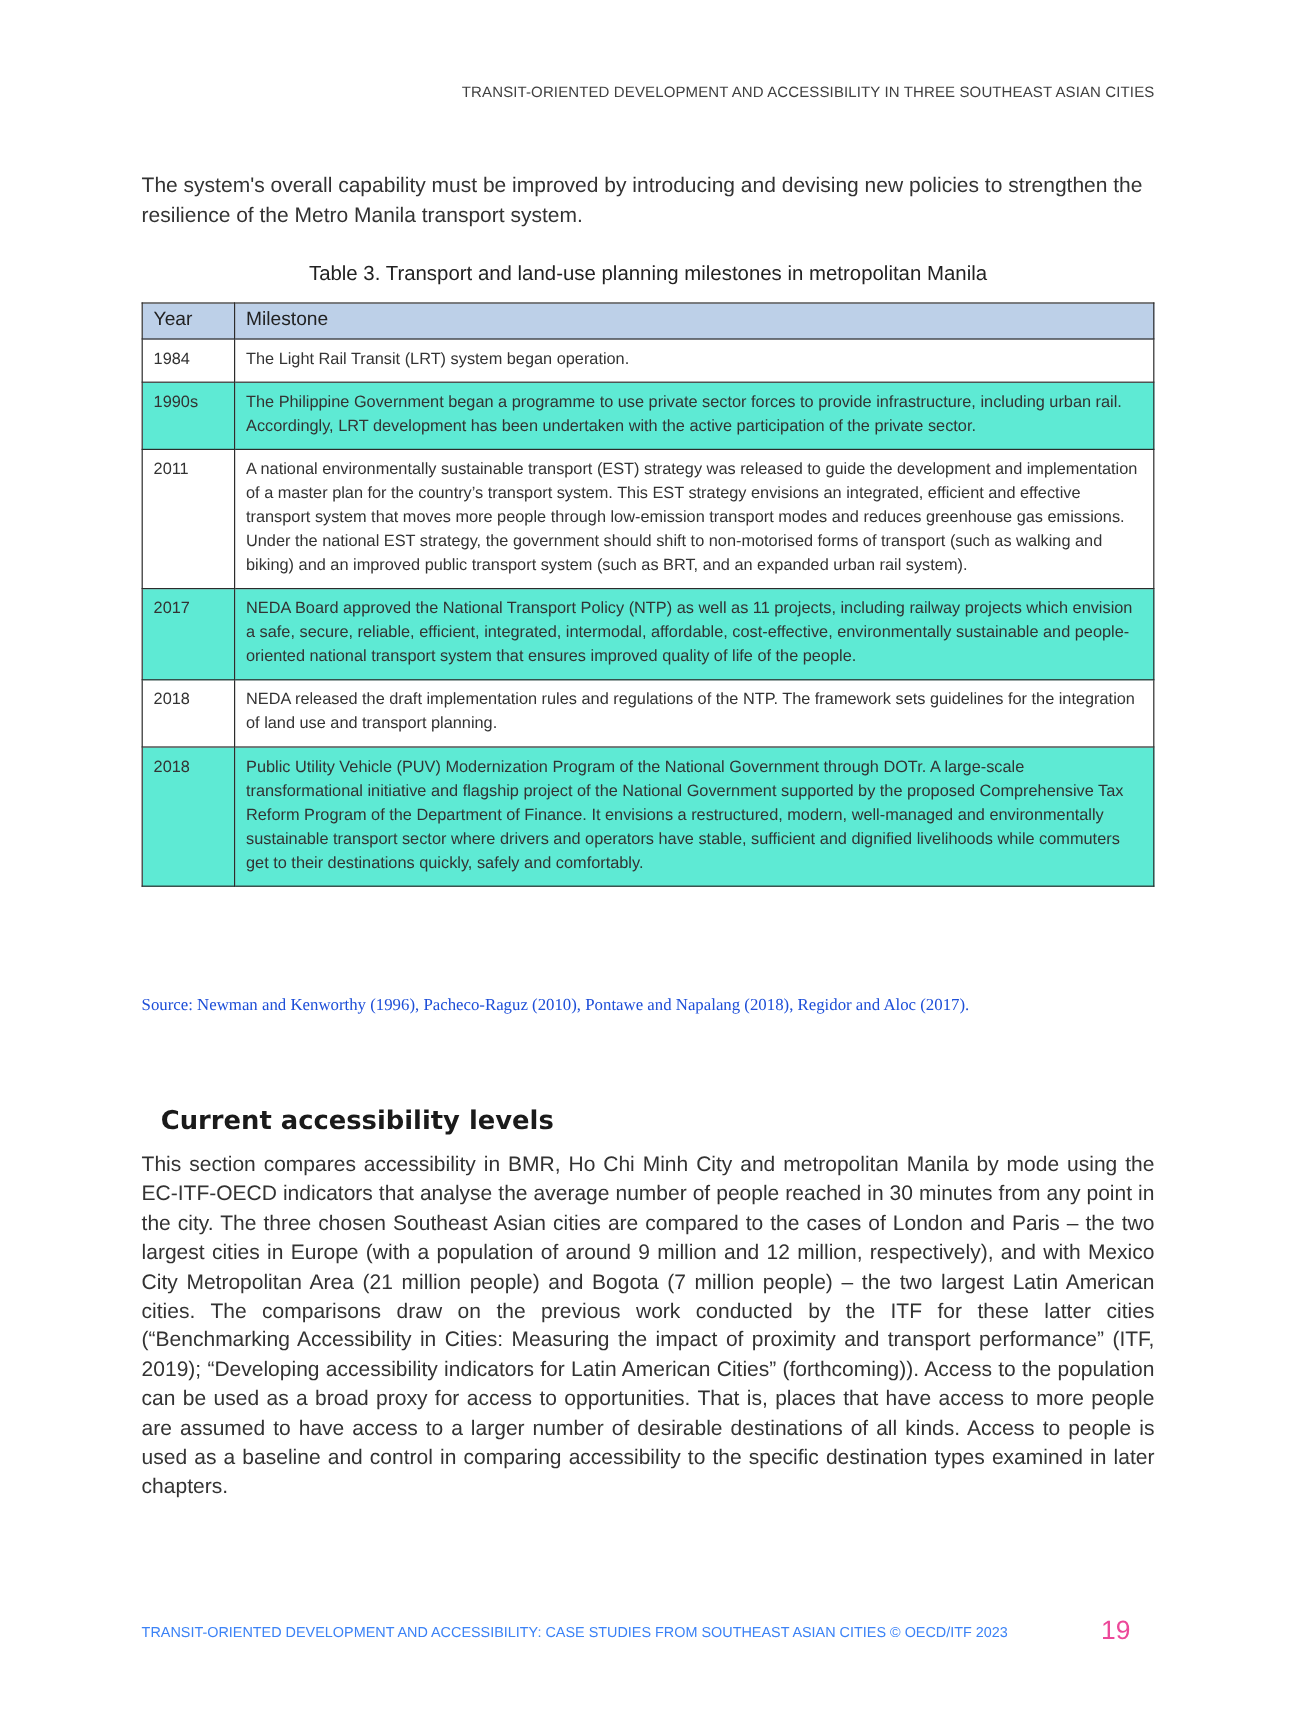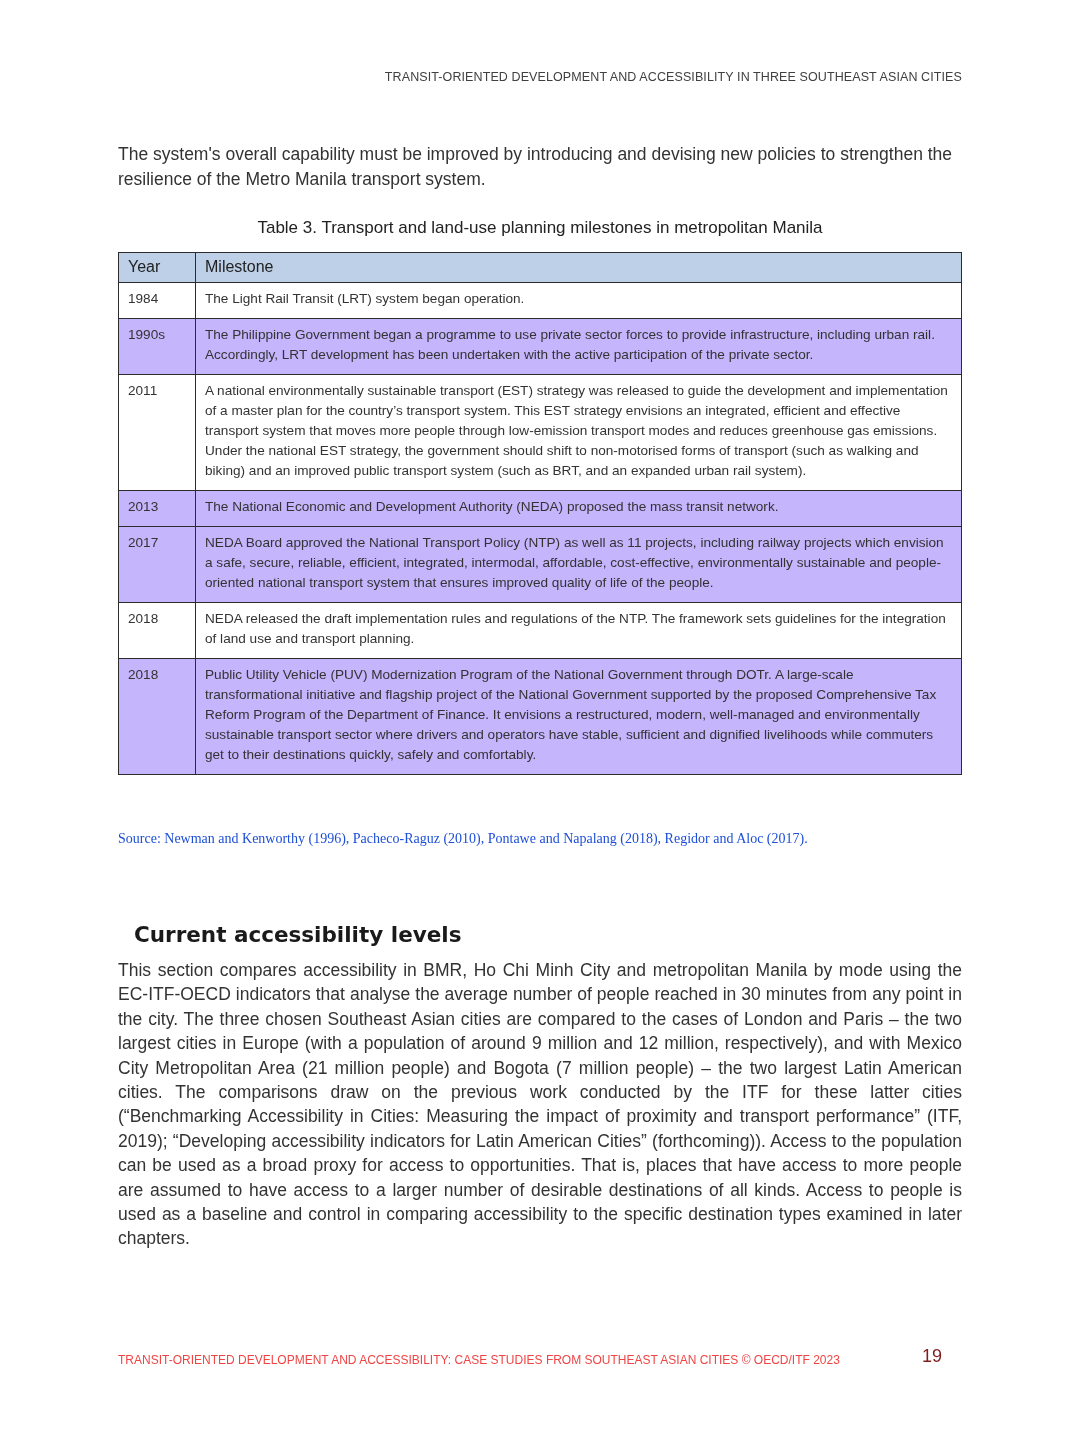--- a/index.html
+++ b/index.html
@@ -6,27 +6,27 @@
   body { width: 1080px; height: 1439px; position: relative; overflow: hidden;
          font-family: "Liberation Sans", sans-serif; color: #2b2b2b; }
   .running-header { position: absolute; top: 70px; right: 118px; font-size: 12.5px; color: #404040; letter-spacing: 0.1px; }
   .intro { position: absolute; top: 142px; left: 118px; width: 844px; font-size: 17.5px; line-height: 25px; color: #333; }
   .table-caption { position: absolute; top: 218px; left: 118px; width: 844px; text-align: center; font-size: 17px; color: #222; }
   table.milestones { position: absolute; top: 252px; left: 118px; width: 844px; border-collapse: collapse; font-size: 13.6px; line-height: 20px; color: #333; }
   table.milestones th, table.milestones td { border: 1.5px solid #2c2c2c; vertical-align: top; text-align: left; }
   table.milestones th { font-weight: normal; font-size: 16px; padding: 4px 20px 5px 9px; color: #222; background: #bdd0e8; }
   table.milestones td { padding: 6px 9px 9px 9px; }
   table.milestones td.year { width: 58px; }
-  tr.shaded td { background: #c4b5fd; }
+  tr.shaded td { background: #5eead4; }
   tr.plain td { background: #ffffff; }
   .source { position: absolute; top: 830px; left: 118px; width: 844px; font-family: Liberation Serif, serif; font-size: 14px; line-height: 18px; color: #1d4ed8; }
   .section-heading { position: absolute; top: 906px; left: 118px; font-family: "DejaVu Sans", sans-serif; font-weight: bold; font-size: 21.5px; color: #1a1a1a; }
   .body-para { position: absolute; top: 958px; left: 118px; width: 844px; font-size: 17.5px; line-height: 24.4px; text-align: justify; color: #333; }
-  .footer { position: absolute; top: 1353px; left: 118px; font-size: 12px; color: #ef4444; }
-  .page-number { position: absolute; top: 1346px; right: 138px; font-size: 18px; color: #7f1d1d; }
+  .footer { position: absolute; top: 1353px; left: 118px; font-size: 12px; color: #3b82f6; }
+  .page-number { position: absolute; top: 1346px; right: 138px; font-size: 22px; color: #ec4899; }
 </style>
 </head>
 <body>
 
 <div class="running-header">TRANSIT-ORIENTED DEVELOPMENT AND ACCESSIBILITY IN THREE SOUTHEAST ASIAN CITIES</div>
 
 <p class="intro" style="margin:0">The system's overall capability must be improved by introducing and devising new policies to strengthen the resilience of the Metro Manila transport system.</p>
 
 <div class="table-caption">Table 3. Transport and land-use planning milestones in metropolitan Manila</div>
 
@@ -44,24 +44,20 @@
     </tr>
     <tr class="shaded">
       <td class="year">1990s</td>
       <td>The Philippine Government began a programme to use private sector forces to provide infrastructure, including urban rail. Accordingly, LRT development has been undertaken with the active participation of the private sector.</td>
     </tr>
     <tr class="plain">
       <td class="year">2011</td>
       <td>A national environmentally sustainable transport (EST) strategy was released to guide the development and implementation of a master plan for the country’s transport system. This EST strategy envisions an integrated, efficient and effective transport system that moves more people through low-emission transport modes and reduces greenhouse gas emissions. Under the national EST strategy, the government should shift to non-motorised forms of transport (such as walking and biking) and an improved public transport system (such as BRT, and an expanded urban rail system).</td>
     </tr>
     <tr class="shaded">
-      <td class="year">2013</td>
-      <td>The National Economic and Development Authority (NEDA) proposed the mass transit network.</td>
-    </tr>
-    <tr class="shaded">
       <td class="year">2017</td>
       <td>NEDA Board approved the National Transport Policy (NTP) as well as 11 projects, including railway projects which envision a safe, secure, reliable, efficient, integrated, intermodal, affordable, cost-effective, environmentally sustainable and people-oriented national transport system that ensures improved quality of life of the people.</td>
     </tr>
     <tr class="plain">
       <td class="year">2018</td>
       <td>NEDA released the draft implementation rules and regulations of the NTP. The framework sets guidelines for the integration of land use and transport planning.</td>
     </tr>
     <tr class="shaded">
       <td class="year">2018</td>
       <td>Public Utility Vehicle (PUV) Modernization Program of the National Government through DOTr. A large-scale transformational initiative and flagship project of the National Government supported by the proposed Comprehensive Tax Reform Program of the Department of Finance. It envisions a restructured, modern, well-managed and environmentally sustainable transport sector where drivers and operators have stable, sufficient and dignified livelihoods while commuters get to their destinations quickly, safely and comfortably.</td>

